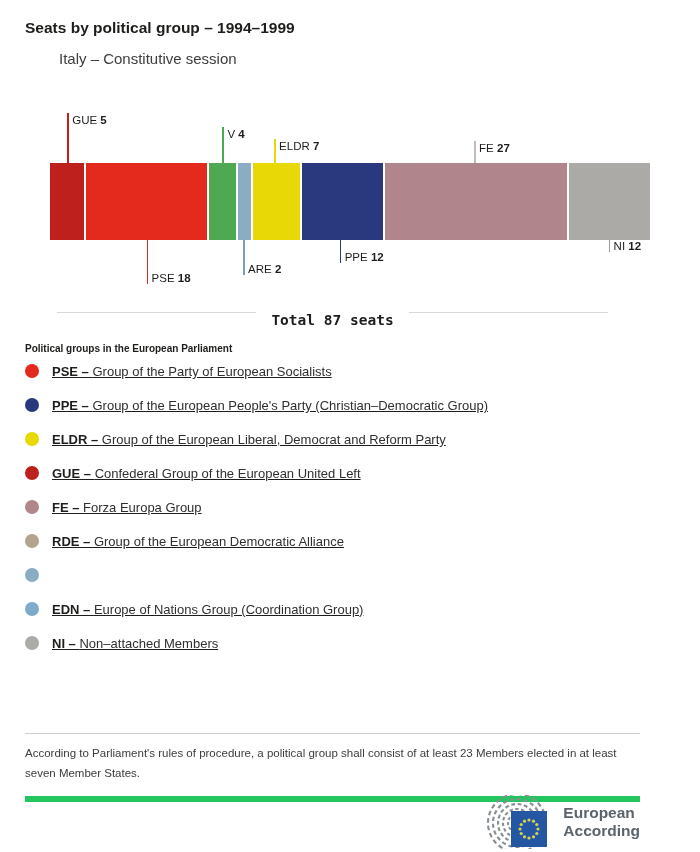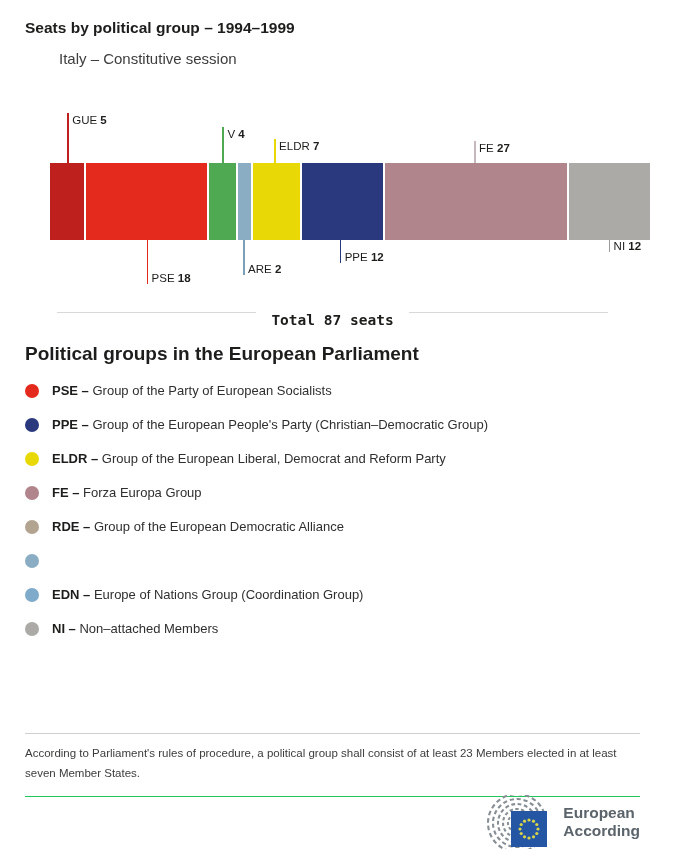--- a/index.html
+++ b/index.html
@@ -26,30 +26,30 @@
   .total-row {
     position:absolute; left:57px; right:57px; top:312px; height:18px;
     display:flex; align-items:flex-start;
   }
   .total-row .line { flex:1; height:1px; background:#d8d8d8; }
   .total-text {
     padding:0 15px; font-family:"DejaVu Sans Mono", monospace;
     font-size:14.5px; font-weight:700; color:#1d1d1b; white-space:nowrap;
   }
 
-  .legend-heading { position:absolute; left:25px; top:343px; font-size:19px; font-weight:700; color:#1d1d1b; }
+  .legend-heading { position:absolute; left:25px; top:343px; font-size:10px; font-weight:700; color:#1d1d1b; }
   .legend { position:absolute; left:25px; top:364px; width:650px; }
-  .legend-row { display:flex; align-items:flex-end; height:34px; }
+  .legend-row { display:flex; align-items:flex-start; height:34px;text-decoration:underline; }
   .legend-dot { width:14px; height:14px; border-radius:50%; margin-right:13px; flex:0 0 14px; }
   .legend-text { font-size:13px; color:#2f2f2f; }
   .legend-text b { color:#1d1d1b; font-weight:700; }
 
   .footnote {
     position:absolute; left:25px; right:25px; top:733px;
-    border-top:1px solid #cfcfcf; border-bottom:1px solid #22c55e;
+    border-top:1px solid #cfcfcf; border-bottom:6px solid #22c55e;
     padding:9px 0 13px 0;
     font-size:11.5px; line-height:20px; color:#3c3c3b;
   }
   .source { position:absolute; left:36px; top:819px; font-size:13px; color:#1d1d1b;margin-top:40px; }
   .source b { font-weight:700; }
 
   .logo { position:absolute; right:25px; top:795px; display:flex; align-items:center; }
   .logo-text { margin-left:8px; font-size:15.5px; font-weight:700; color:#5b646b; line-height:18px; }
 </style>
 </head>
@@ -105,20 +105,24 @@
       </div>
       <div class="legend-row">
         <span class="legend-dot" style="background: rgb(42, 57, 125);"></span>
         <span class="legend-text"><b>PPE – </b><span>Group of the European People's Party (Christian–Democratic Group)</span></span>
       </div>
       <div class="legend-row">
         <span class="legend-dot" style="background: rgb(232, 217, 6);"></span>
         <span class="legend-text"><b>ELDR – </b><span>Group of the European Liberal, Democrat and Reform Party</span></span>
       </div>
       <div class="legend-row">
+        <span class="legend-dot" style="background: rgb(189, 32, 29);"></span>
+        <span class="legend-text"><b>GUE – </b><span>Confederal Group of the European United Left</span></span>
+      </div>
+      <div class="legend-row">
         <span class="legend-dot" style="background: rgb(176, 133, 139);"></span>
         <span class="legend-text"><b>FE – </b><span>Forza Europa Group</span></span>
       </div>
       <div class="legend-row">
         <span class="legend-dot" style="background: rgb(179, 164, 146);"></span>
         <span class="legend-text"><b>RDE – </b><span>Group of the European Democratic Alliance</span></span>
       </div>
       <div class="legend-row">
         <span class="legend-dot" style="background: rgb(139, 173, 195);"></span>
       </div>

